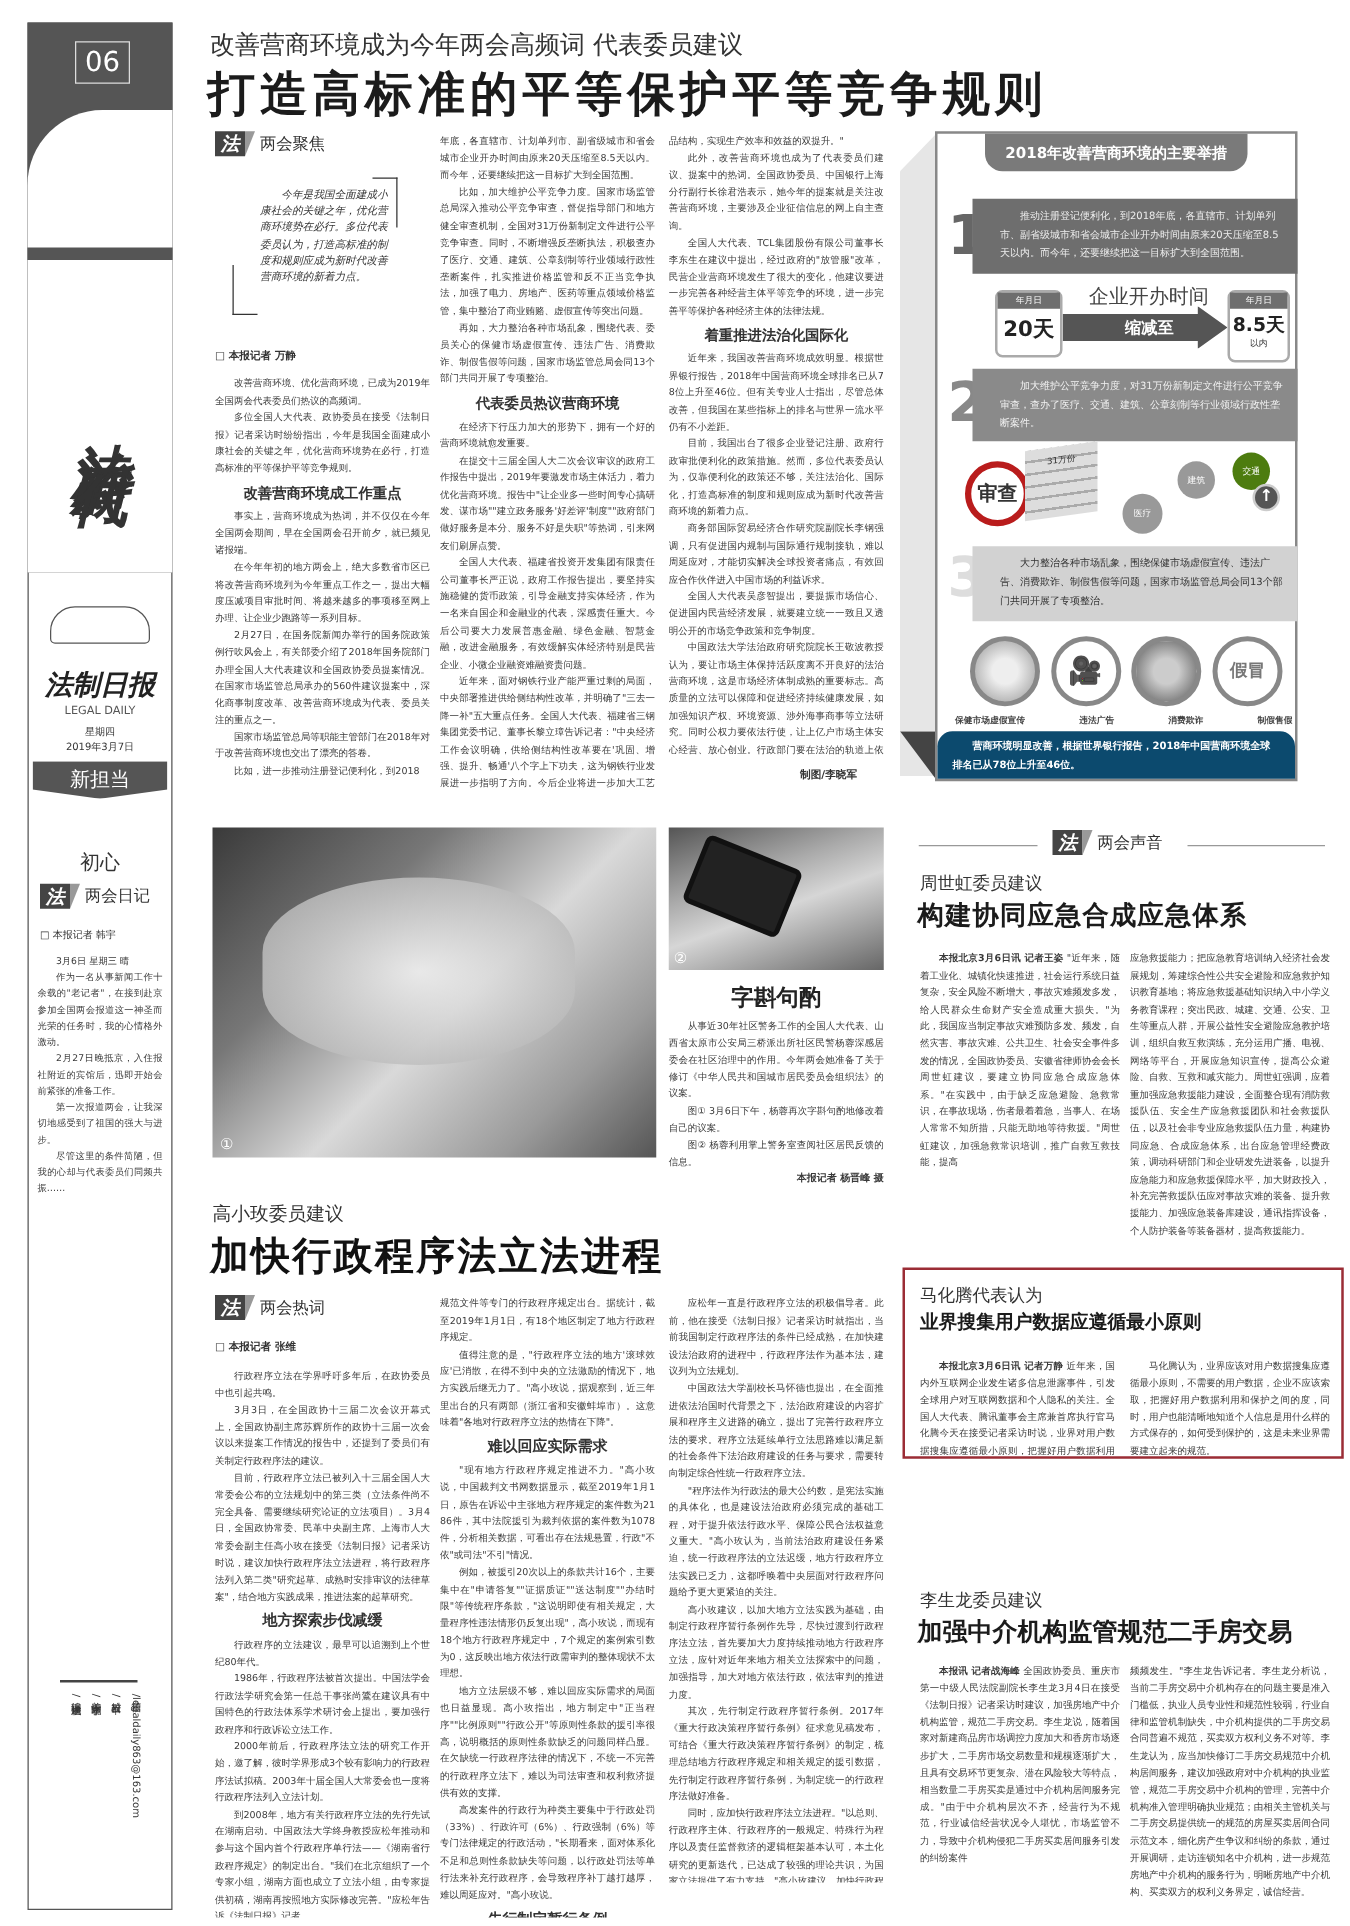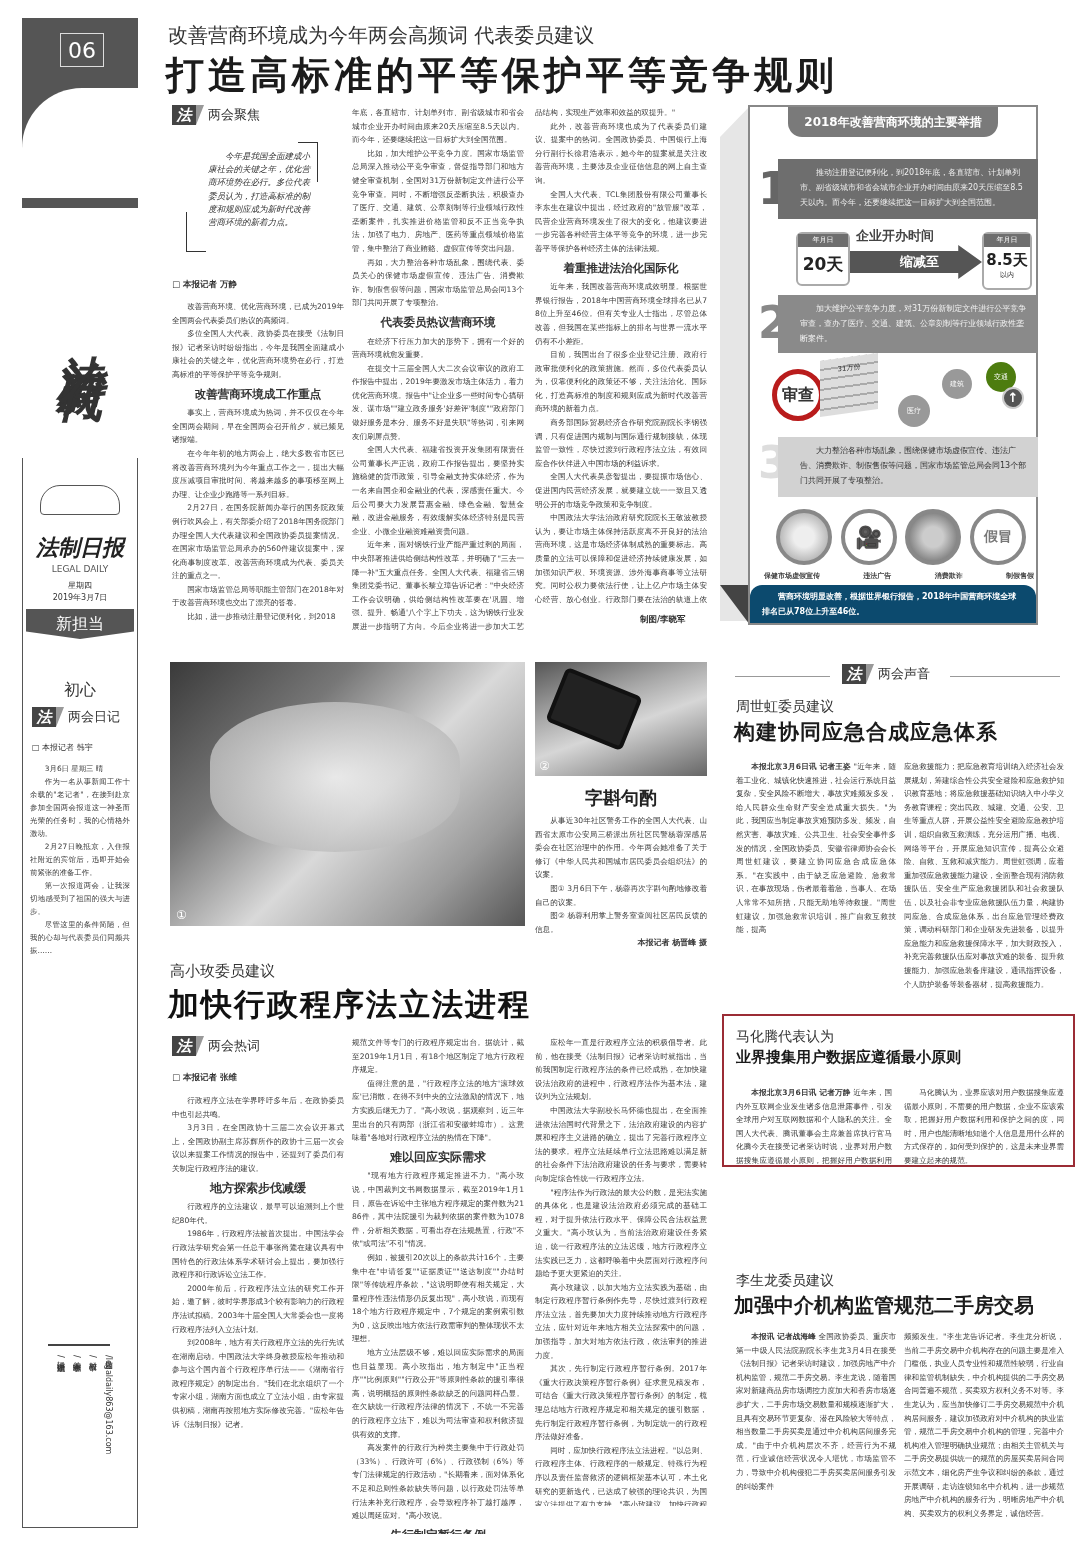--- a/index.html
+++ b/index.html
@@ -98,39 +98,39 @@
   <p>近年来，面对钢铁行业产能严重过剩的局面，中央部署推进供给侧结构性改革，并明确了"三去一降一补"五大重点任务。全国人大代表、福建省三钢集团党委书记、董事长黎立璋告诉记者："中央经济工作会议明确，供给侧结构性改革要在'巩固、增强、提升、畅通'八个字上下功夫，这为钢铁行业发展进一步指明了方向。今后企业将进一步加大工艺流程的智能化改造，继续巩固供给侧结构性改革成果，不断优化产</p>
 </div>
 
 <div class="abs txt" style="left:535px;top:106px;width:172px;height:500px;overflow:hidden">
   <p style="text-indent:0">品结构，实现生产效率和效益的双提升。"</p>
   <p>此外，改善营商环境也成为了代表委员们建议、提案中的热词。全国政协委员、中国银行上海分行副行长徐君浩表示，她今年的提案就是关注改善营商环境，主要涉及企业征信信息的网上自主查询。</p>
   <p>全国人大代表、TCL集团股份有限公司董事长李东生在建议中提出，经过政府的"放管服"改革，民营企业营商环境发生了很大的变化，他建议要进一步完善各种经营主体平等竞争的环境，进一步完善平等保护各种经济主体的法律法规。</p>
   <div class="sub">着重推进法治化国际化</div>
   <p>近年来，我国改善营商环境成效明显。根据世界银行报告，2018年中国营商环境全球排名已从78位上升至46位。但有关专业人士指出，尽管总体改善，但我国在某些指标上的排名与世界一流水平仍有不小差距。</p>
   <p>目前，我国出台了很多企业登记注册、政府行政审批便利化的政策措施。然而，多位代表委员认为，仅靠便利化的政策还不够，关注法治化、国际化，打造高标准的制度和规则应成为新时代改善营商环境的新着力点。</p>
-  <p>商务部国际贸易经济合作研究院副院长李钢强调，只有促进国内规制与国际通行规制接轨，体现监管一致性，尽快过渡到行政程序法立法，有效回应合作伙伴进入中国市场的利益诉求。</p>
+  <p>商务部国际贸易经济合作研究院副院长李钢强调，只有促进国内规制与国际通行规制接轨，难以周延应对，才能切实解决全球投资者痛点，有效回应合作伙伴进入中国市场的利益诉求。</p>
   <p>全国人大代表吴彦智提出，要提振市场信心、促进国内民营经济发展，就要建立统一一致且又透明公开的市场竞争政策和竞争制度。</p>
   <p>中国政法大学法治政府研究院院长王敬波教授认为，要让市场主体保持活跃度离不开良好的法治营商环境，这是市场经济体制成熟的重要标志。高质量的立法可以保障和促进经济持续健康发展，如加强知识产权、环境资源、涉外海事商事等立法研究。同时公权力要依法行使，让上亿户市场主体安心经营、放心创业。行政部门要在法治的轨道上依法履行职责，执法部门要严格公正执法、平等保护各类市场主体，一视同仁，对违法者依法严惩，对守法者无事不扰。</p>
 </div>
 <div class="abs" style="left:640px;top:614px;font-size:8.5px;font-weight:bold;color:#333">制图/李晓军</div>
 
 <div class="abs" style="left:720px;top:106px;width:30px;height:515px;background:#e6e6e6;clip-path:polygon(0 6%,100% 0,100% 100%,0 100%)"></div>
 <div class="abs" style="left:720px;top:585px;width:30px;height:40px;background:#444;clip-path:polygon(0 0,100% 0,100% 100%)"></div>
 <div class="abs" style="left:748px;top:105px;width:290px;height:520px;border:2px solid #888;background:#fff">
   <div style="margin:0 auto;width:210px;height:30px;background:#7a7a7a;color:#fff;border-radius:0 0 14px 14px;font-size:12px;font-weight:bold;text-align:center;line-height:30px">2018年改善营商环境的主要举措</div>
 
   <div style="position:absolute;left:8px;top:62px;font-size:44px;font-weight:bold;color:#666;line-height:40px">1</div>
   <div style="position:absolute;left:28px;top:52px;width:260px;height:60px;background:#6e6e6e;color:#eee;font-size:8px;line-height:15px;padding:6px 10px 12px 22px;text-indent:2em">推动注册登记便利化，到2018年底，各直辖市、计划单列市、副省级城市和省会城市企业开办时间由原来20天压缩至8.5天以内。而今年，还要继续把这一目标扩大到全国范围。</div>
 
   <div style="position:absolute;left:46px;top:125px;width:54px;height:54px;border:2px solid #aaa;border-radius:6px;text-align:center">
     <div style="background:#6e6e6e;color:#fff;font-size:7px;height:13px;line-height:13px">年月日</div>
     <div style="font-size:17px;font-weight:bold;color:#222;line-height:34px">20天</div>
   </div>
-  <div style="position:absolute;left:106px;top:120px;font-size:13px;font-weight:bold;color:#444">企业开办时间</div>
+  <div style="position:absolute;left:121px;top:120px;font-size:16px;font-weight:normal;color:#444">企业开办时间</div>
   <div style="position:absolute;left:100px;top:138px;width:132px;height:34px;background:#555;clip-path:polygon(0 18%,82% 18%,82% 0,100% 50%,82% 100%,82% 82%,0 82%)"></div>
   <div style="position:absolute;left:150px;top:146px;font-size:13px;font-weight:bold;color:#fff">缩减至</div>
   <div style="position:absolute;left:232px;top:125px;width:50px;height:58px;border:2px solid #aaa;border-radius:6px;text-align:center">
     <div style="background:#6e6e6e;color:#fff;font-size:7px;height:13px;line-height:13px">年月日</div>
     <div style="font-size:15px;font-weight:bold;color:#222;line-height:20px;margin-top:3px">8.5天</div>
     <div style="font-size:7px;color:#333">以内</div>
   </div>
 
   <div style="position:absolute;left:8px;top:196px;font-size:44px;font-weight:bold;color:#888;line-height:40px">2</div>
   <div style="position:absolute;left:28px;top:188px;width:260px;height:58px;background:#8a8a8a;color:#f2f2f2;font-size:8px;line-height:15px;padding:6px 10px 0 22px;text-indent:2em">加大维护公平竞争力度，对31万份新制定文件进行公平竞争审查，查办了医疗、交通、建筑、公章刻制等行业领域行政性垄断案件。</div>
@@ -216,20 +216,21 @@
 <div class="abs" style="left:170px;top:962px;font-size:15px;color:#333">高小玫委员建议</div>
 <div class="abs serif" style="left:168px;top:984px;font-size:31px;font-weight:bold;color:#111;letter-spacing:2px">加快行政程序法立法进程</div>
 <div class="abs tag" style="left:172px;top:1036px">
   <span class="fa">法</span>
   <span class="lbl">两会热词</span>
 </div>
 <div class="abs byline" style="left:172px;top:1072px">□ 本报记者 张维</div>
 <div class="abs txt" style="left:172px;top:1094px;width:172px;height:440px;overflow:hidden">
   <p>行政程序立法在学界呼吁多年后，在政协委员中也引起共鸣。</p>
   <p>3月3日，在全国政协十三届二次会议开幕式上，全国政协副主席苏辉所作的政协十三届一次会议以来提案工作情况的报告中，还提到了委员们有关制定行政程序法的建议。</p>
+  <p>目前，行政程序立法已被列入十三届全国人大常委会公布的立法规划中的第三类（立法条件尚不完全具备、需要继续研究论证的立法项目）。3月4日，全国政协常委、民革中央副主席、上海市人大常委会副主任高小玫在接受《法制日报》记者采访时说，建议加快行政程序法立法进程，将行政程序法列入第二类"研究起草、成熟时安排审议的法律草案"，结合地方实践成果，推进法案的起草研究。</p>
   <div class="sub" style="font-size:12px">地方探索步伐减缓</div>
   <p>行政程序的立法建议，最早可以追溯到上个世纪80年代。</p>
   <p>1986年，行政程序法被首次提出。中国法学会行政法学研究会第一任总干事张尚鷟在建议具有中国特色的行政法体系学术研讨会上提出，要加强行政程序和行政诉讼立法工作。</p>
   <p>2000年前后，行政程序法立法的研究工作开始，邀了解，彼时学界形成3个较有影响力的行政程序法试拟稿。2003年十届全国人大常委会也一度将行政程序法列入立法计划。</p>
   <p>到2008年，地方有关行政程序立法的先行先试在湖南启动。中国政法大学终身教授应松年推动和参与这个国内首个行政程序单行法——《湖南省行政程序规定》的制定出台。"我们在北京组织了一个专家小组，湖南方面也成立了立法小组，由专家提供初稿，湖南再按照地方实际修改完善。"应松年告诉《法制日报》记者。</p>
 
 </div>
 <div class="abs txt" style="left:352px;top:1036px;width:172px;height:498px;overflow:hidden">
   <p style="text-indent:0">规范文件等专门的行政程序规定出台。据统计，截至2019年1月1日，有18个地区制定了地方行政程序规定。</p>
   <p>值得注意的是，"行政程序立法的地方'滚球效应'已消散，在得不到中央的立法激励的情况下，地方实践后继无力了。"高小玫说，据观察到，近三年里出台的只有两部（浙江省和安徽蚌埠市）。这意味着"各地对行政程序立法的热情在下降"。</p>

